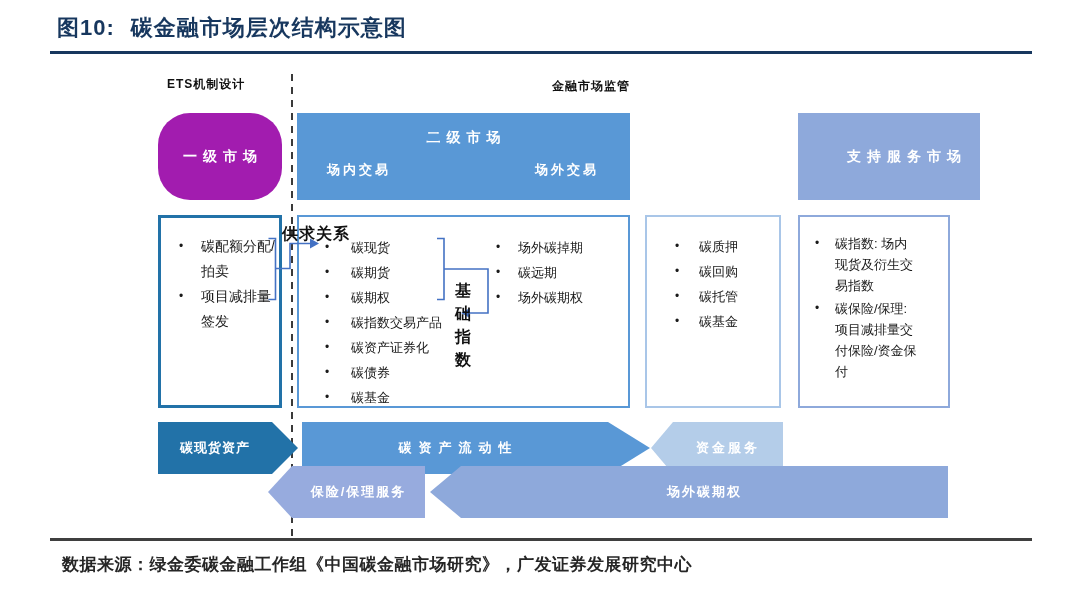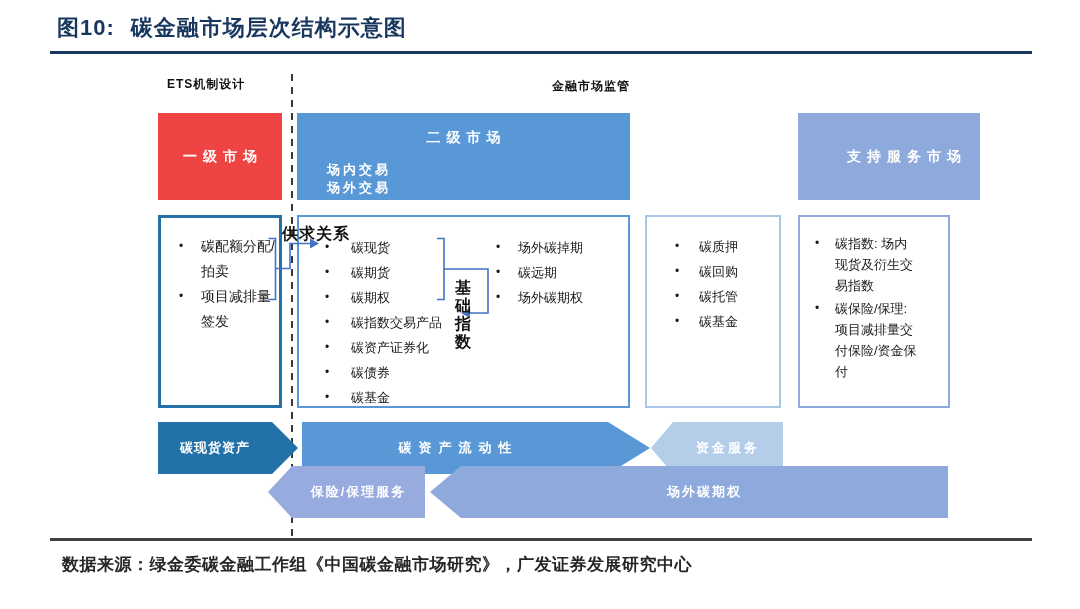--- a/index.html
+++ b/index.html
@@ -15,27 +15,27 @@
   .source-note{position:absolute;left:62px;top:553px;font-size:17px;font-weight:600;color:#262626;letter-spacing:0.5px;}
   
   .sec-label{position:absolute;font-size:12px;font-weight:bold;color:#111;letter-spacing:1px;}
   .sec-left{left:167px;top:76px;}
   .sec-right{left:552px;top:78px;}
   .dashed-divider{position:absolute;left:291px;top:74px;width:2px;height:462px;
     background:repeating-linear-gradient(to bottom,#3a3a3a 0 7px,transparent 7px 13px);}
   
   .hbox{position:absolute;top:113px;height:87px;display:flex;align-items:center;justify-content:center;
     color:#fff;font-weight:bold;font-size:14px;letter-spacing:6px;text-indent:6px;}
-  .bg-primary{background:#ef4444;}
+  .bg-primary{background:#a21caf;border-radius:32px;}
   .bg-secondary{background:#5998D6;}
   .bg-financing{background:#B4CDE9;}
   .bg-support{background:#8EA9DB;padding-left:30px;}
   .hbox-secondary{flex-direction:column;justify-content:flex-start;padding-top:16px;box-sizing:border-box;}
   .h2-subrow{width:100%;box-sizing:border-box;display:flex;justify-content:space-between;
-    padding:0 41px 0 30px;margin-top:14px;font-size:13px;letter-spacing:3px;text-indent:0;flex-direction:column;}
+    padding:0 31px 0 30px;margin-top:14px;font-size:13px;letter-spacing:3px;text-indent:0;}
   
   .cbox{position:absolute;top:215px;height:193px;background:#fff;box-sizing:border-box;}
   .bd-primary{border:3px solid #2272A8;}
   .bd-secondary{border:2px solid #5998D6;}
   .bd-financing{border:2px solid #A9C6E8;}
   .bd-support{border:2px solid #8EA9DB;}
   .list{display:flex;flex-direction:column;}
   .li{display:flex;align-items:flex-start;}
   .li .dot{flex:0 0 auto;font-size:12px;line-height:inherit;}
   .list-c1{padding:16px 0 0 18px;font-size:14px;line-height:25px;}
@@ -48,21 +48,21 @@
   .list-c3{padding:17px 0 0 28px;font-size:13px;line-height:25px;}
   .list-c3 .dot{width:24px;}
   .list-c4{padding:16px 0 0 15px;font-size:13px;line-height:21px;}
   .list-c4 .dot{width:20px;}
   .list-c4 .tx{width:82px;}
   .list-c4 .li{margin-bottom:2px;}
   
   .connector-svg{position:absolute;left:0;top:0;pointer-events:none;}
   .rel-label{position:absolute;font-size:16px;font-weight:bold;color:#111;}
   .lab-supply{left:282px;top:224px;letter-spacing:1px;}
-  .lab-index{left:455px;top:279px;width:28px;line-height:18px;text-align:left;}
+  .lab-index{left:455px;top:279px;width:28px;line-height:23px;text-align:left;}
   
   .arrow{position:absolute;height:52px;display:flex;align-items:center;justify-content:center;
     color:#fff;font-weight:bold;font-size:13px;box-sizing:border-box;}
   .ar{clip-path:polygon(0 0,calc(100% - var(--tip)) 0,100% 50%,calc(100% - var(--tip)) 100%,0 100%);padding-right:var(--tip);}
   .al{clip-path:polygon(var(--tip) 0,100% 0,100% 100%,var(--tip) 100%,0 50%);padding-left:var(--tip);}
   .a1{left:158px;top:422px;width:140px;--tip:26px;background:#2272A8;letter-spacing:1px;}
   .a2{left:302px;top:422px;width:348px;--tip:42px;background:#5998D6;letter-spacing:7px;text-indent:7px;}
   .a3{left:651px;top:422px;width:132px;--tip:22px;background:#B4CDE9;letter-spacing:3px;}
   .a4{left:268px;top:466px;width:157px;--tip:24px;background:#97ABDE;letter-spacing:2px;}
   .a5{left:430px;top:466px;width:518px;--tip:31px;background:#8EA9DB;letter-spacing:2px;}

